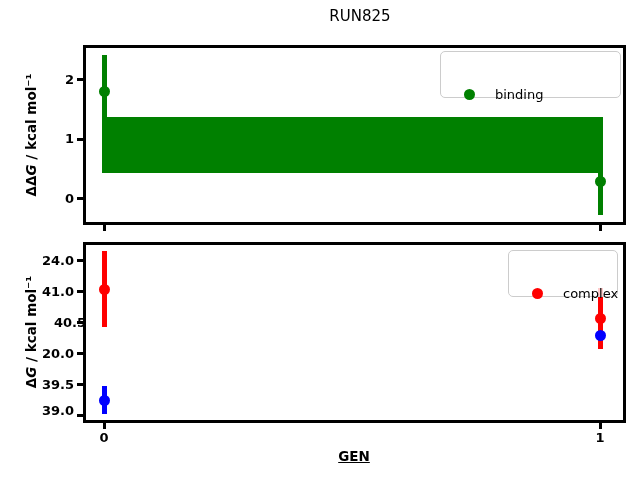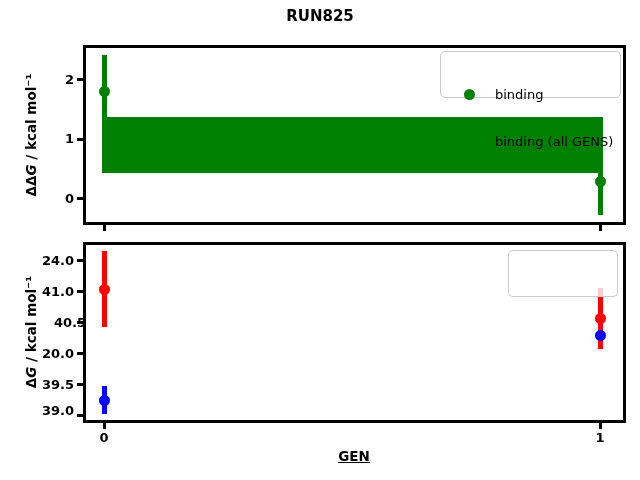--- a/index.html
+++ b/index.html
@@ -6,21 +6,21 @@
   #figure{
     position:relative;width:640px;height:480px;background:#ffffff;
     font-family:"DejaVu Sans",sans-serif;overflow:hidden;
   }
   .abs{position:absolute;}
   .axes{
     position:absolute;border:3px solid #000;box-sizing:border-box;background:transparent;
   }
   .fig-title{
     position:absolute;transform:translate(-50%,-50%);
-    font-size:15px;font-weight:bold;color:#000;white-space:nowrap;
+    font-size:15px;font-weight:normal;color:#000;white-space:nowrap;margin-left:40px;
   }
   .ylabel{
     position:absolute;transform:translate(-50%,-50%) rotate(-90deg);
     font-size:13.5px;font-weight:bold;color:#000;white-space:nowrap;
   }
   .ylabel .ital{font-style:italic;}
   .xlabel{
     position:absolute;transform:translate(-50%,-50%);
     font-size:13.5px;font-weight:bold;color:#000;white-space:nowrap;
   }
@@ -67,29 +67,29 @@
 
   <div class="xlabel" style="left:354px;top:456px;text-decoration:underline;">GEN</div>
 
   <div class="legend" style="left:440px;top:51px;width:181px;height:47px;">
     <div class="legend-row">
       <span class="legend-marker-cell">
         <span class="lm-circle" style="background: rgb(0, 128, 0);"></span>
       </span>
       <span class="legend-label">binding</span>
     </div>
-    <div class="legend-row">
-      <span class="legend-marker-cell">
-        <span class="lm-line" style="border-top-color: rgb(0, 128, 0);"></span>
-      </span>
-      <span class="legend-label">binding (all GENS)</span>
-    </div>
   </div>
 
   <div class="legend" style="left:508px;top:250px;width:110px;height:47px;">
+    <div class="legend-row">
+      <span class="legend-marker-cell">
+        <span class="lm-circle" style="background: rgb(255, 0, 0);"></span>
+      </span>
+      <span class="legend-label">complex</span>
+    </div>
   </div>
 
 <div class="abs" style="left: 77px; top: 197px; width: 6px; height: 3px; background: rgb(0, 0, 0);"></div>
     <div class="ytick-label" style="left: 26px; top: 191.5px;">0</div>
     <div class="abs" style="left: 77px; top: 137.5px; width: 6px; height: 3px; background: rgb(0, 0, 0);"></div>
     <div class="ytick-label" style="left: 26px; top: 132px;">1</div>
     <div class="abs" style="left: 77px; top: 78px; width: 6px; height: 3px; background: rgb(0, 0, 0);"></div>
     <div class="ytick-label" style="left: 26px; top: 72.5px;">2</div>
     <div class="abs" style="left: 102.5px; top: 225px; width: 3px; height: 6px; background: rgb(0, 0, 0);"></div>
     <div class="abs" style="left: 598.5px; top: 225px; width: 3px; height: 6px; background: rgb(0, 0, 0);"></div>

